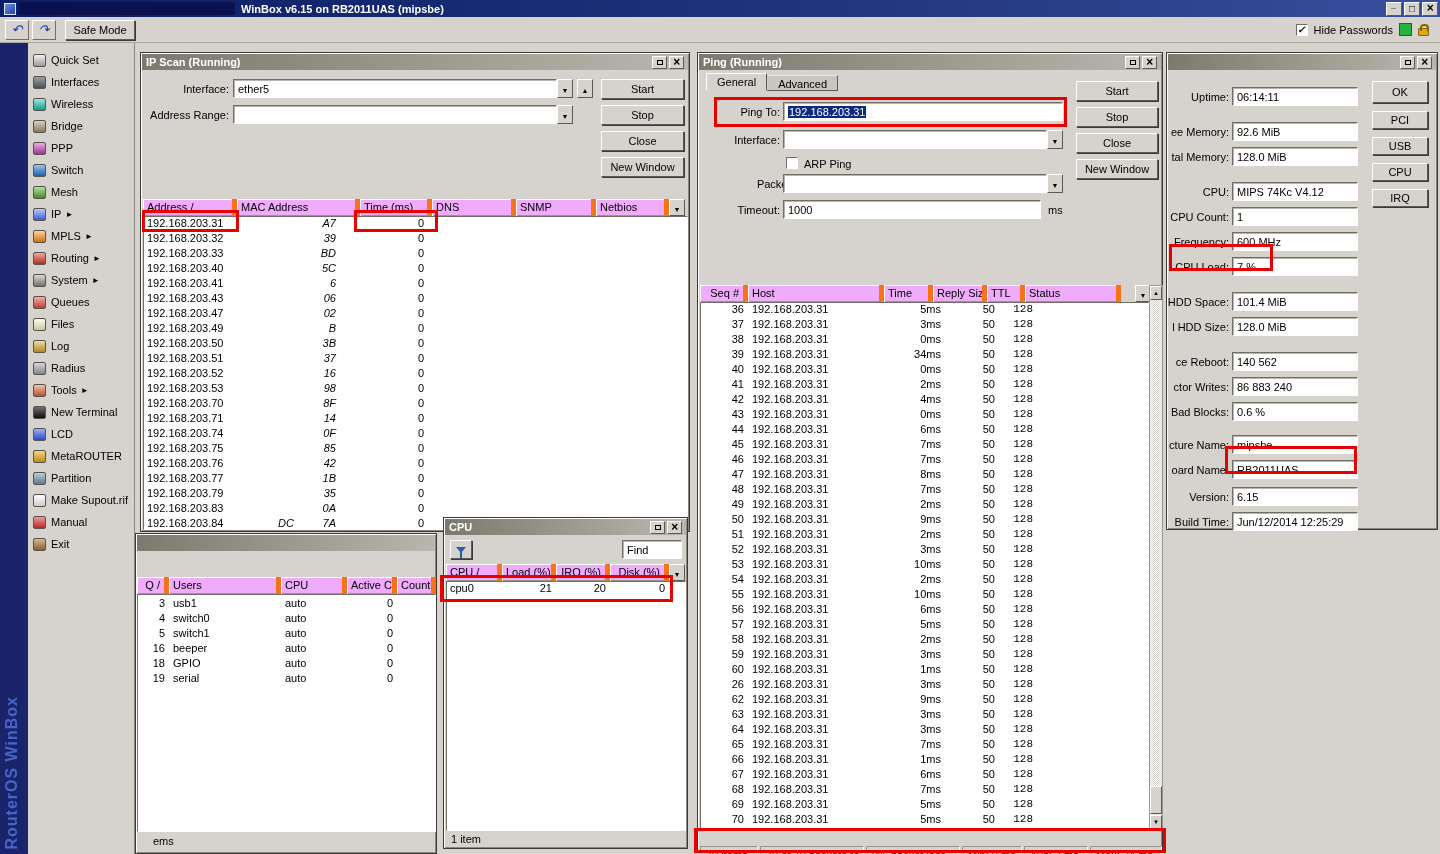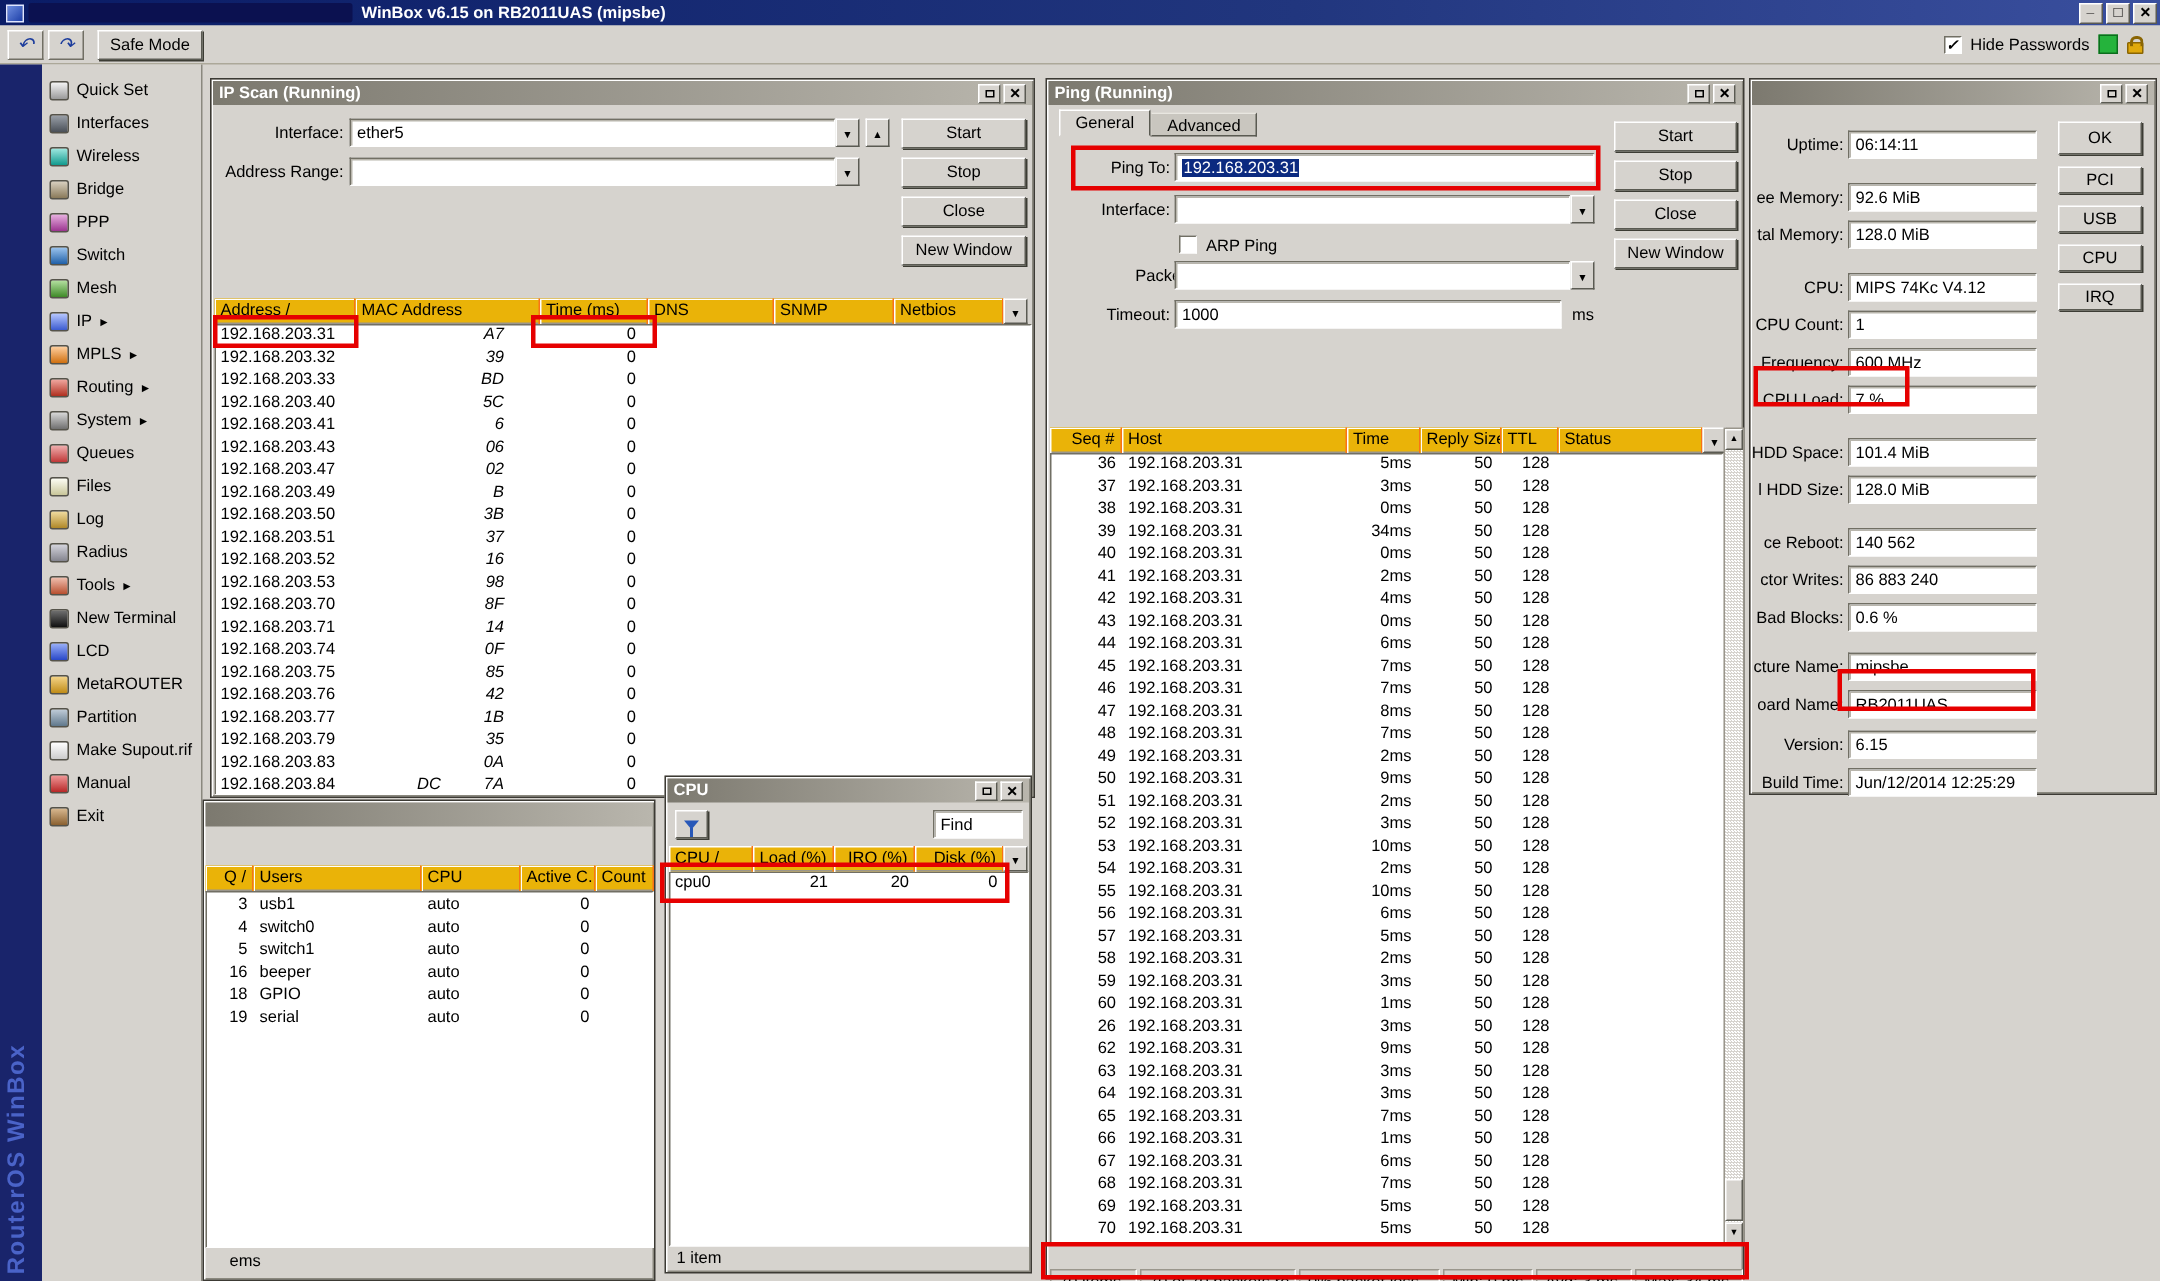--- a/index.html
+++ b/index.html
@@ -93,21 +93,21 @@
            box-shadow:inset 1px 1px 0 #b8b5ac; height:19px; display:flex; align-items:center;
            padding:0 4px; white-space:nowrap; overflow:hidden; }
   .ddbtn { width:16px; height:19px; background:#d6d3ce; border:1px solid; border-color:#fff #5a5a52 #5a5a52 #fff;
            display:flex; align-items:center; justify-content:center; cursor:pointer; flex:none; }
   [data-name="dropdown-icon"]::before{content:"▼"; font-size:7px;}
   [data-name="spin-up-icon"]::before{content:"▲"; font-size:7px;}
   .flabel { text-align:right; white-space:nowrap; overflow:hidden; }
 
   .listarea { position:absolute; background:#fff; border:1px solid; border-color:#716f64 #fff #fff #716f64; }
   .thead { position:absolute; display:flex; height:17px; }
-  .th { height:17px; background:#eab308; border-right:1px solid #f97316;
+  .th { height:17px; background:#f0abfc; border-right:5px solid #f97316;
         box-shadow:inset 1px 1px 0 #fff, inset 0 -1px 0 #9a968c; padding:2px 4px;
         white-space:nowrap; overflow:hidden; flex:none; cursor:pointer; }
   .thdd { width:16px; height:17px; background:#d6d3ce; border:1px solid; border-color:#fff #5a5a52 #5a5a52 #fff;
           display:flex; align-items:center; justify-content:center; flex:none; cursor:pointer; }
   .tr { display:flex; height:15px; line-height:15px; cursor:pointer; }
   .cell { flex:none; white-space:nowrap; overflow:hidden; padding:0 4px; }
   .num { text-align:right; }
 
   .statusbar { position:absolute; display:flex; gap:2px; }
   .stcell { height:19px; border:1px solid; border-color:#9a968c #fff #fff #9a968c; padding:2px 5px;
@@ -184,27 +184,27 @@
   #png-arp-cb { position:absolute; left:88px; top:104px; }
   #png-arp-label { position:absolute; left:106px; top:105px; }
   #png-pc-field { position:absolute; left:85px; top:121px; width:264px; }
   #png-pc-dd { position:absolute; left:349px; top:121px; }
   #png-tm-field { position:absolute; left:85px; top:147px; width:258px; }
   #png-tm-unit { position:absolute; left:350px; top:151px; }
   #png-btns { position:absolute; left:378px; top:28px; width:82px; }
   #png-btns .btn { width:82px; height:20px; margin-bottom:6px; }
   #png-btns .btn:nth-of-type(4) { margin-top:6px; }
   #png-head { left:2px; top:232px; }
-  #pingwin .th:nth-of-type(1){width:48px; text-align:right;} #pingwin .th:nth-of-type(2){width:150px;}
+  #pingwin .th:nth-of-type(1){width:48px; text-align:right;} #pingwin .th:nth-of-type(2){width:136px;}
   #pingwin .th:nth-of-type(3){width:49px;} #pingwin .th:nth-of-type(4){width:54px;}
   #pingwin .th:nth-of-type(5){width:38px;} #pingwin .th:nth-of-type(6){width:96px;}
   #png-list { left:2px; top:249px; width:449px; height:528px; }
   #png-rows { position:absolute; left:2px; top:249px; width:449px; }
   #png-rows .c1{width:48px;} #png-rows .c2{width:150px;} #png-rows .c3{width:49px; padding-right:6px;}
-  #png-rows .c4{width:54px; padding-right:6px;} #png-rows .c5{width:38px; padding-right:6px;} #png-rows .c6{width:96px;}
+  #png-rows .c4{width:54px; padding-right:6px;} #png-rows .c5{width:38px; padding-right:6px;font-family:Liberation Mono, monospace;} #png-rows .c6{width:96px;}
   .sb { position:absolute; left:451px; top:232px; width:14px; height:545px;
         background:repeating-conic-gradient(#fff 0 25%, #d6d3ce 0 50%) 0 0/2px 2px; border:1px solid #9a968c; }
   .sbbtn { position:absolute; left:0; width:12px; height:14px; background:#d6d3ce; border:1px solid;
            border-color:#fff #5a5a52 #5a5a52 #fff; display:flex; align-items:center; justify-content:center;
            font-size:6px; cursor:pointer; }
   [data-name="scroll-up-icon"]::before{content:"▲";}
   [data-name="scroll-down-icon"]::before{content:"▼";}
   .sbthumb { position:absolute; left:0; width:12px; height:28px; bottom:15px;
              background:#d6d3ce; border:1px solid; border-color:#fff #5a5a52 #5a5a52 #fff; cursor:grab; }
   #png-status { left:2px; top:779px;margin-top:14px; }

